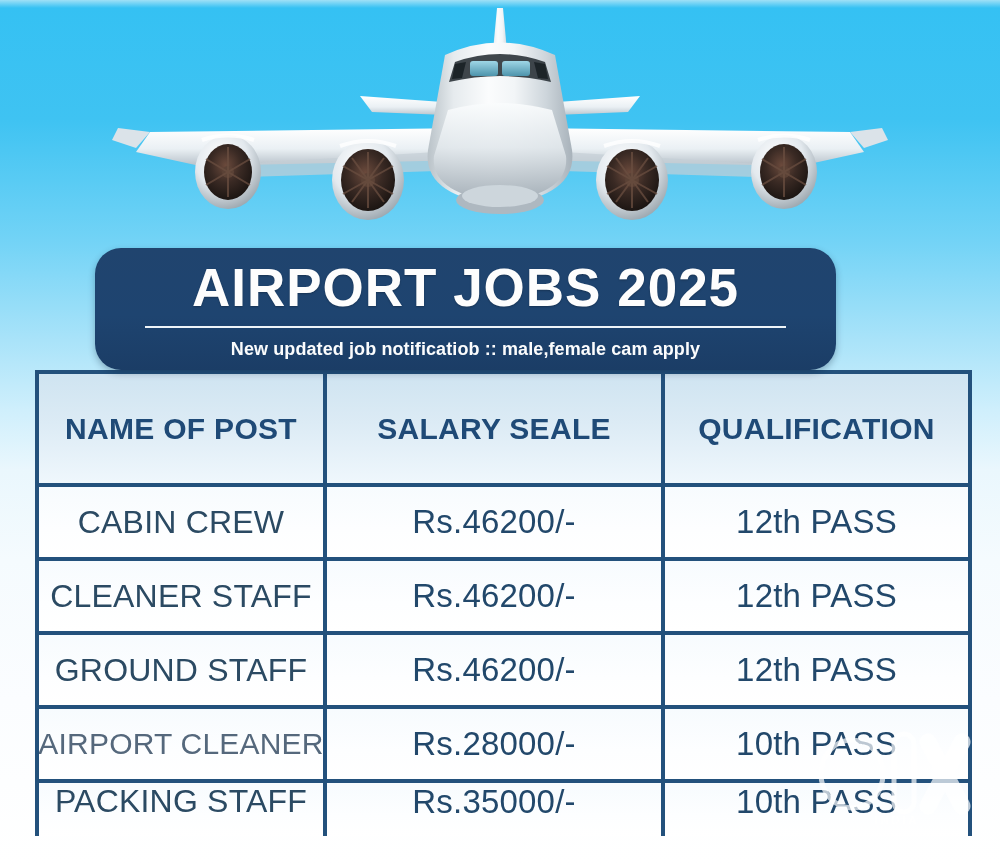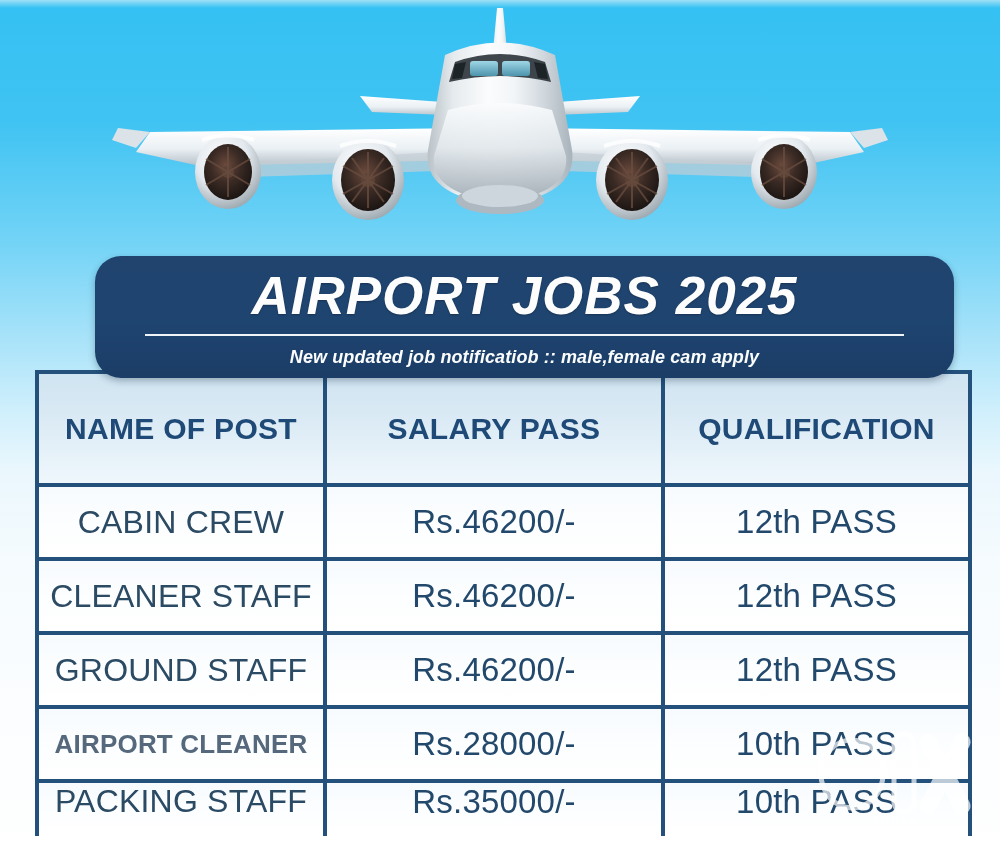--- a/index.html
+++ b/index.html
@@ -33,29 +33,28 @@
     width: 1000px;
     height: 300px;
     overflow: hidden;
   }
   .plane-svg { position: absolute; left: 0; top: 0; }
 
   
   .banner {
     position: absolute;
     left: 95px;
-    top: 256px;
-    width: 859px;
+    top: 248px;
+    width: 741px;
     height: 122px;
     background: linear-gradient(to bottom, #20446e 0%, #1e4470 55%, #1b3d66 100%);
     border-radius: 26px;
     box-shadow: 0 3px 7px rgba(10, 30, 55, 0.30);
     z-index: 5;
     overflow: hidden;
-    font-style: italic;
   }
   .banner-title {
     position: absolute;
     left: 0; right: 0;
     top: 9px;
     text-align: center;
     color: #fdfdfd;
     font-size: 53px;
     font-weight: 700;
     letter-spacing: 1px;
@@ -122,21 +121,21 @@
     letter-spacing: 0.3px;
   }
   .body-row .cell {
     height: 70px;
     background: linear-gradient(to bottom, #f7fbfe 0%, #fdfeff 60%, #ffffff 100%);
     font-size: 33px;
     font-weight: 400;
     letter-spacing: 0.2px;
   }
   .body-row .cell.c1 { font-size: 32px; }
-  .body-row.small-post .cell.c1 { font-size: 26px; color: #55687c; font-weight: bold; }
+  .body-row.small-post .cell.c1 { font-size: 30px; color: #55687c; }
   .body-row .cell.c2,
   .body-row .cell.c3 { font-weight: 400; color: #22486b; }
   .body-row.last .cell { height: 53px; align-items: flex-start; }
   .body-row.last { border-bottom: none; }
 
   
   .watermark {
     position: absolute;
     left: 812px;
     top: 722px;
@@ -280,21 +279,21 @@
   <div class="banner">
     <div class="banner-title">AIRPORT JOBS 2025</div>
     <div class="banner-rule"></div>
     <div class="banner-sub">New updated job notificatiob :: male,female cam apply</div>
   </div>
 
   <div class="table">
 
     <div class="row first head-row">
       <div class="cell c1">NAME OF POST</div>
-      <div class="cell c2">SALARY PASS</div>
+      <div class="cell c2">SALARY SEALE</div>
       <div class="cell c3">QUALIFICATION</div>
     </div>
 
     <div class="row body-row">
       <div class="cell c1">CABIN CREW</div>
       <div class="cell c2">Rs.46200/-</div>
       <div class="cell c3">12th PASS</div>
     </div>
 
     <div class="row body-row">

